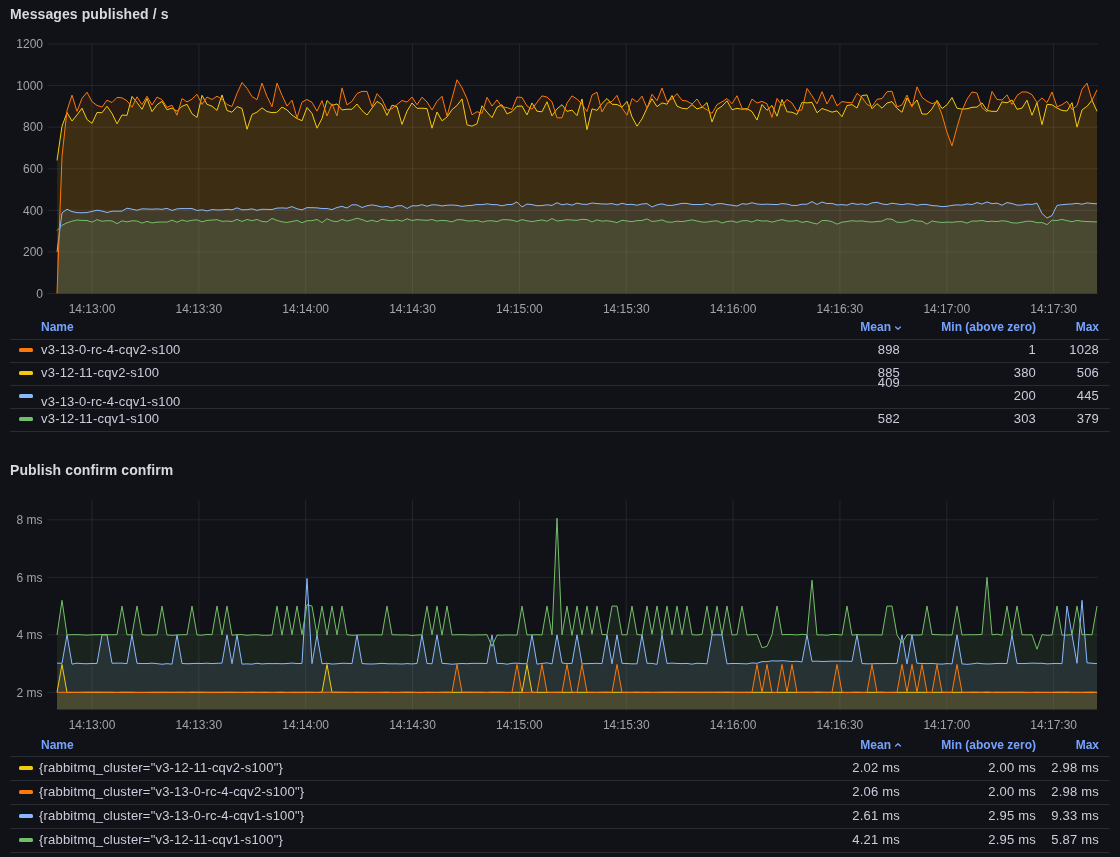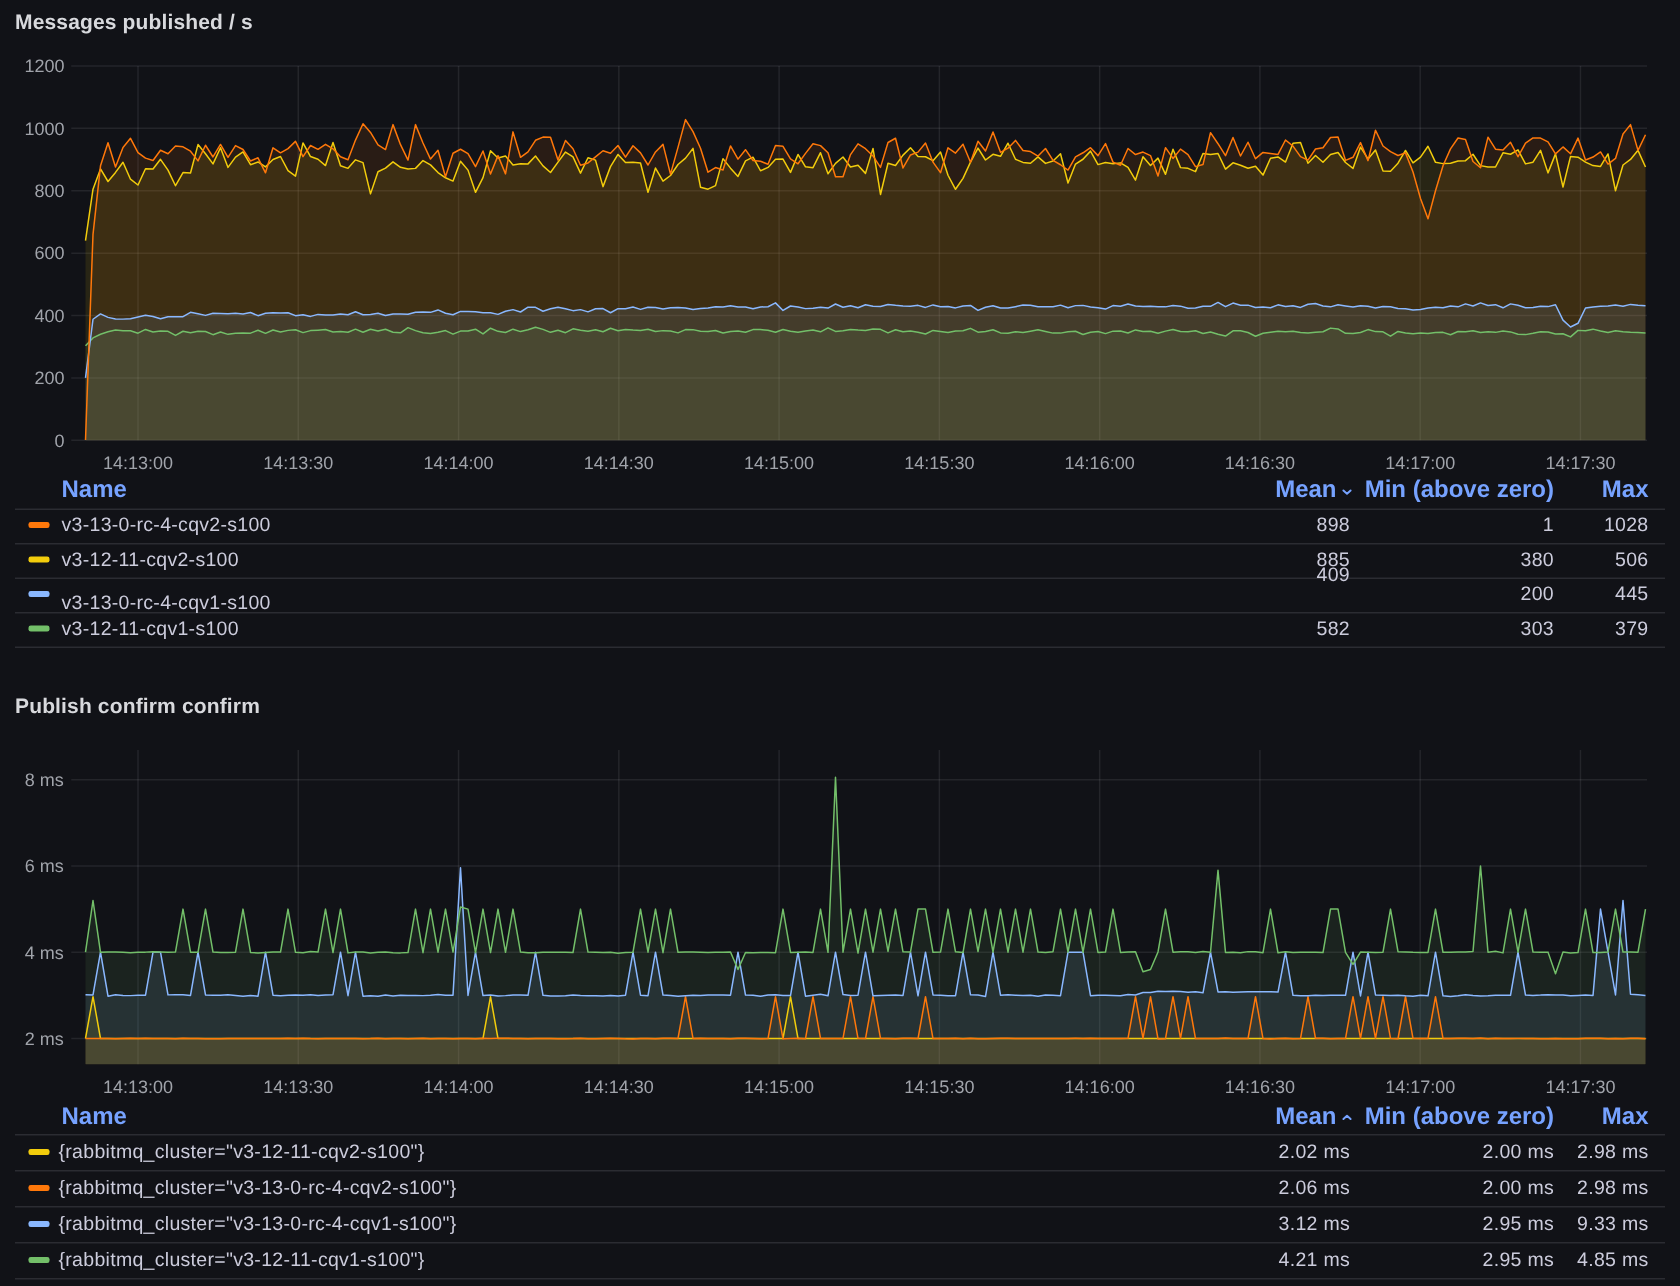--- a/index.html
+++ b/index.html
@@ -1,19 +1,19 @@
 <!DOCTYPE html>
 <html><head>
 <meta charset="utf-8">
 <style>
 html,body{margin:0;padding:0;background:#111217;width:1120px;height:857px;overflow:hidden}
 body{font-family:"Liberation Sans",sans-serif;position:relative}
 .title{position:absolute;left:10px;color:#d8d9dd;font-size:14px;font-weight:700;letter-spacing:0.1px}
 .sep{position:absolute;left:10px;width:1100px;height:1px;background:rgba(204,204,220,0.14)}
-.hdr{position:absolute;color:#76A2FF;font-size:16px;font-weight:700;height:16px;line-height:16px;white-space:nowrap}
+.hdr{position:absolute;color:#76A2FF;font-size:12px;font-weight:700;height:16px;line-height:16px;white-space:nowrap}
 .cell{position:absolute;color:#ccccdc;font-size:13px;letter-spacing:0.2px;height:16px;line-height:16px;white-space:nowrap}
 .sw{position:absolute;width:14px;height:4px;border-radius:1.5px}
 </style>
 </head>
 <body>
 <svg width="1120" height="857" viewBox="0 0 1120 857" style="position:absolute;left:0;top:0" shape-rendering="geometricPrecision">
 <g stroke="rgba(204,204,220,0.10)" stroke-width="1">
       <line x1="47.5" x2="1098" y1="293.50" y2="293.50"></line>
       <line x1="47.5" x2="1098" y1="251.92" y2="251.92"></line>
       <line x1="47.5" x2="1098" y1="210.33" y2="210.33"></line>
@@ -151,20 +151,20 @@
 <div class="cell" style="right:220px;top:759.5px">2.02 ms</div>
 <div class="cell" style="right:84px;top:759.5px">2.00 ms</div>
 <div class="cell" style="right:21px;top:759.5px">2.98 ms</div>
 <div class="sw" style="left:19px;top:789.5px;background:#FF780A"></div>
 <div class="cell" style="left:39px;top:783.5px">{rabbitmq_cluster="v3-13-0-rc-4-cqv2-s100"}</div>
 <div class="cell" style="right:220px;top:783.5px">2.06 ms</div>
 <div class="cell" style="right:84px;top:783.5px">2.00 ms</div>
 <div class="cell" style="right:21px;top:783.5px">2.98 ms</div>
 <div class="sw" style="left:19px;top:813.5px;background:#8AB8FF"></div>
 <div class="cell" style="left:39px;top:807.5px">{rabbitmq_cluster="v3-13-0-rc-4-cqv1-s100"}</div>
-<div class="cell" style="right:220px;top:807.5px">3.12 ms</div>
+<div class="cell" style="right:220px;top:807.5px">2.61 ms</div>
 <div class="cell" style="right:84px;top:807.5px">2.95 ms</div>
 <div class="cell" style="right:21px;top:807.5px">9.33 ms</div>
 <div class="sw" style="left:19px;top:837.5px;background:#73BF69"></div>
 <div class="cell" style="left:39px;top:831.5px">{rabbitmq_cluster="v3-12-11-cqv1-s100"}</div>
 <div class="cell" style="right:220px;top:831.5px">4.21 ms</div>
 <div class="cell" style="right:84px;top:831.5px">2.95 ms</div>
-<div class="cell" style="right:21px;top:831.5px">4.85 ms</div>
+<div class="cell" style="right:21px;top:831.5px">5.87 ms</div>
 
 </body></html>

